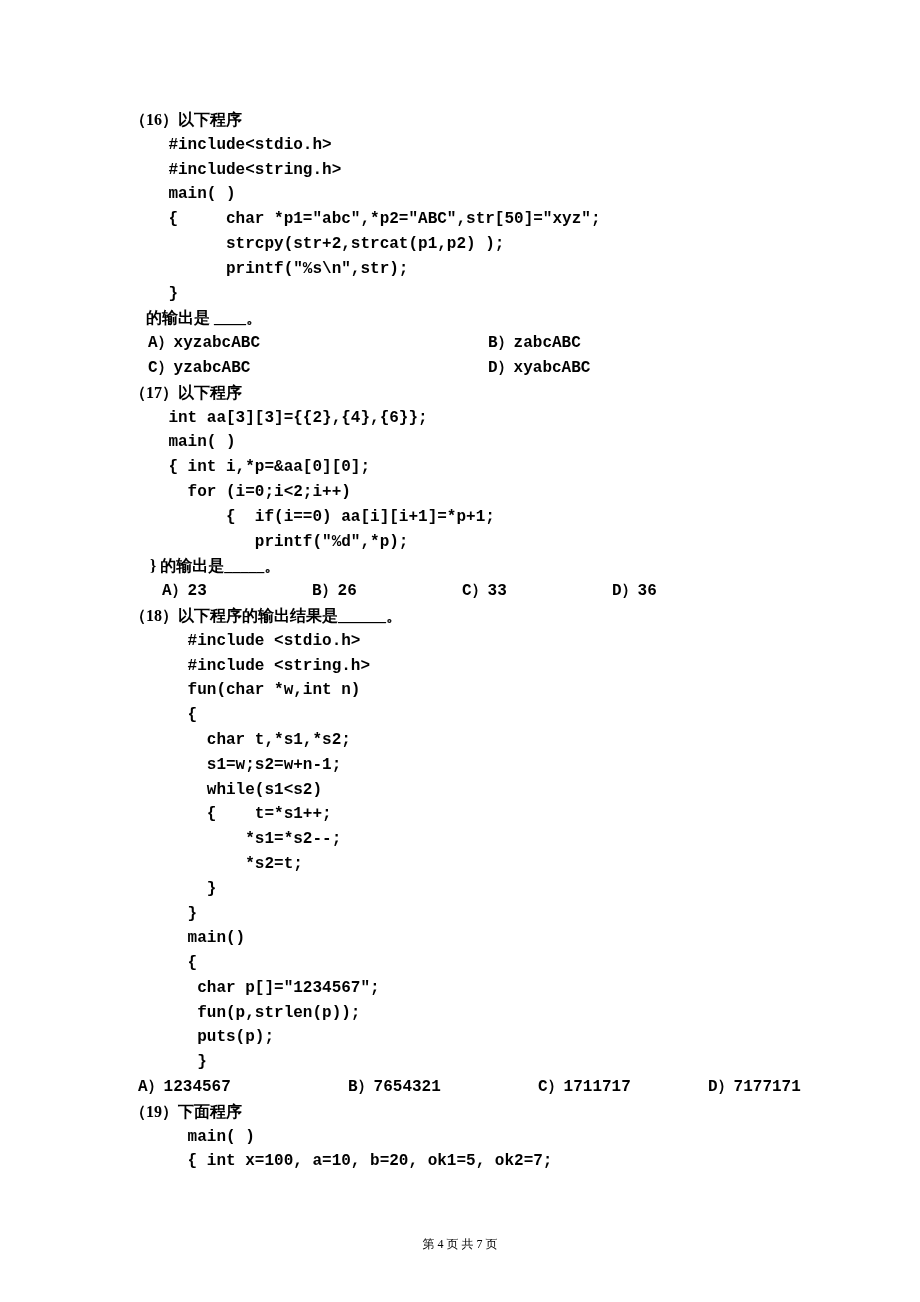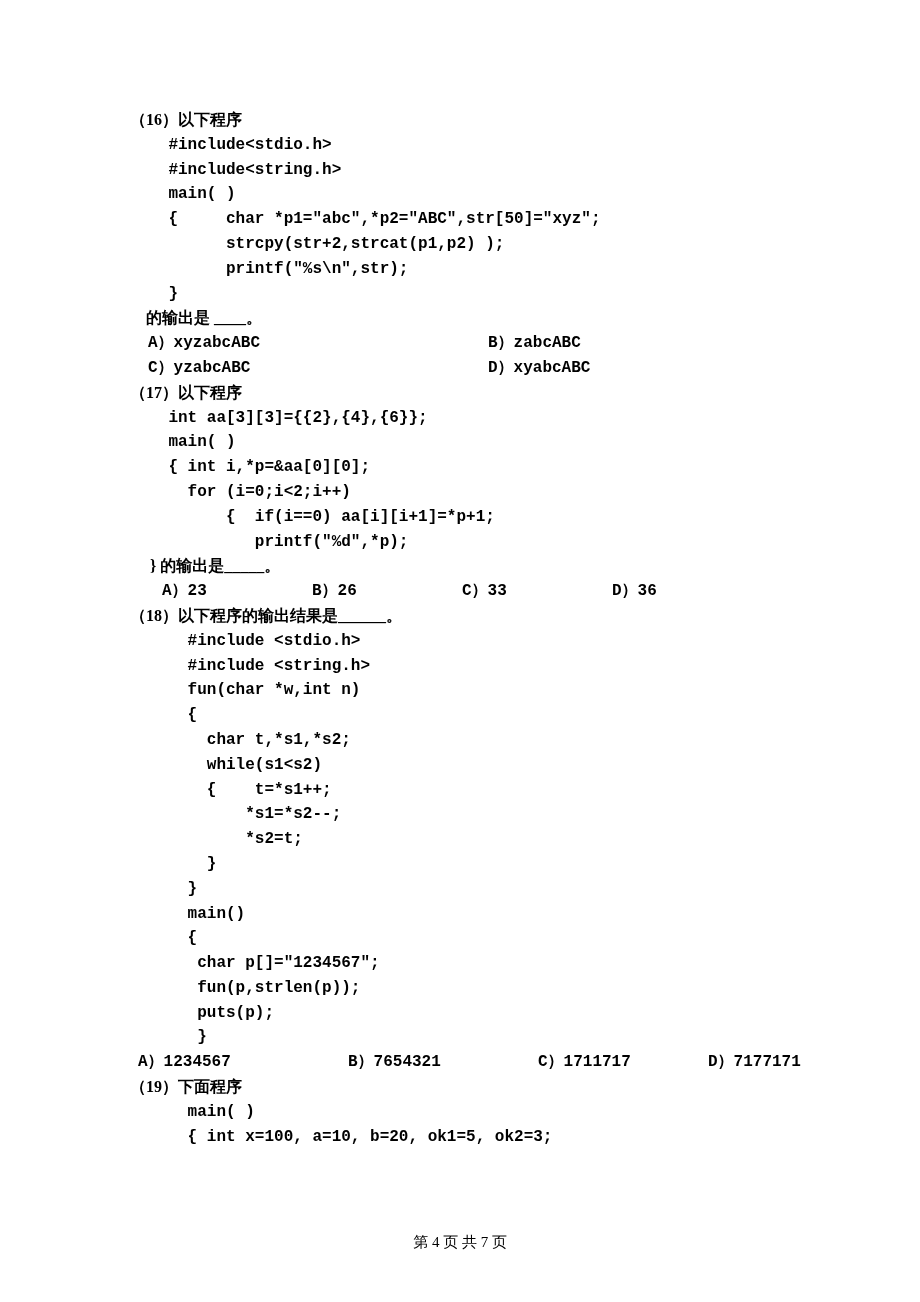--- a/index.html
+++ b/index.html
@@ -21,21 +21,21 @@
   .mono {
     font-family: "Courier New", monospace;
   }
   .line { white-space: pre; font-weight: bold; }
   .footer {
     position: absolute;
     bottom: 48px;
     left: 0;
     width: 100%;
     text-align: center;
-    font-size: 15px;
+    font-size: 12px;
   }
 </style>
 </head>
 <body>
 
 <div class="page">
 
   <div>
     <div class="line"><span>（16）</span><span>以下程序</span></div>
     <div class="line mono">    #include&lt;stdio.h&gt;</div>
@@ -62,35 +62,36 @@
     <div class="line mono"><span style="display:inline-block;width:150px;padding-left:8px;margin-left:24px;">A）23</span><span style="display:inline-block;width:150px;">B）26</span><span style="display:inline-block;width:150px;">C）33</span><span>D）36</span></div>
   </div>
 
   <div>
     <div class="line"><span>（18）</span><span>以下程序的输出结果是______。</span></div>
     <div class="line mono">      #include &lt;stdio.h&gt;</div>
     <div class="line mono">      #include &lt;string.h&gt;</div>
     <div class="line mono">      fun(char *w,int n)</div>
     <div class="line mono">      {</div>
     <div class="line mono">        char t,*s1,*s2;</div>
+    <div class="line mono">        s1=w;s2=w+n-1;</div>
     <div class="line mono">        while(s1&lt;s2)</div>
     <div class="line mono">        {    t=*s1++;</div>
     <div class="line mono">            *s1=*s2--;</div>
     <div class="line mono">            *s2=t;</div>
     <div class="line mono">        }</div>
     <div class="line mono">      }</div>
     <div class="line mono">      main()</div>
     <div class="line mono">      {</div>
     <div class="line mono">       char p[]="1234567";</div>
     <div class="line mono">       fun(p,strlen(p));</div>
     <div class="line mono">       puts(p);</div>
     <div class="line mono">       }</div>
     <div class="line mono"><span style="display:inline-block;width:210px;padding-left:8px;">A）1234567</span><span style="display:inline-block;width:190px;">B）7654321</span><span style="display:inline-block;width:170px;">C）1711717</span><span>D）7177171</span></div>
   </div>
 
   <div>
     <div class="line"><span>（19）</span><span>下面程序</span></div>
     <div class="line mono">      main( )</div>
-    <div class="line mono">      { int x=100, a=10, b=20, ok1=5, ok2=3;</div>
+    <div class="line mono">      { int x=100, a=10, b=20, ok1=5, ok2=7;</div>
   </div>
 
   <div class="footer">第 4 页 共 7 页</div>
 </div>
 
 </body></html>

